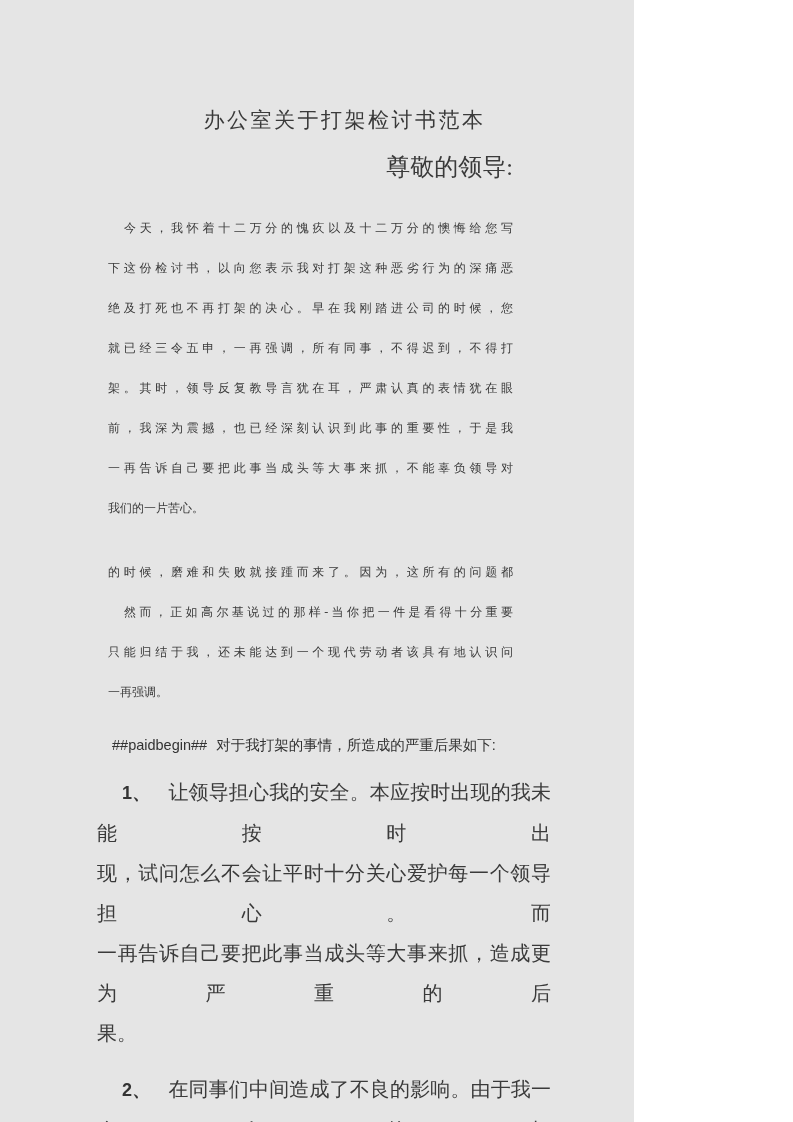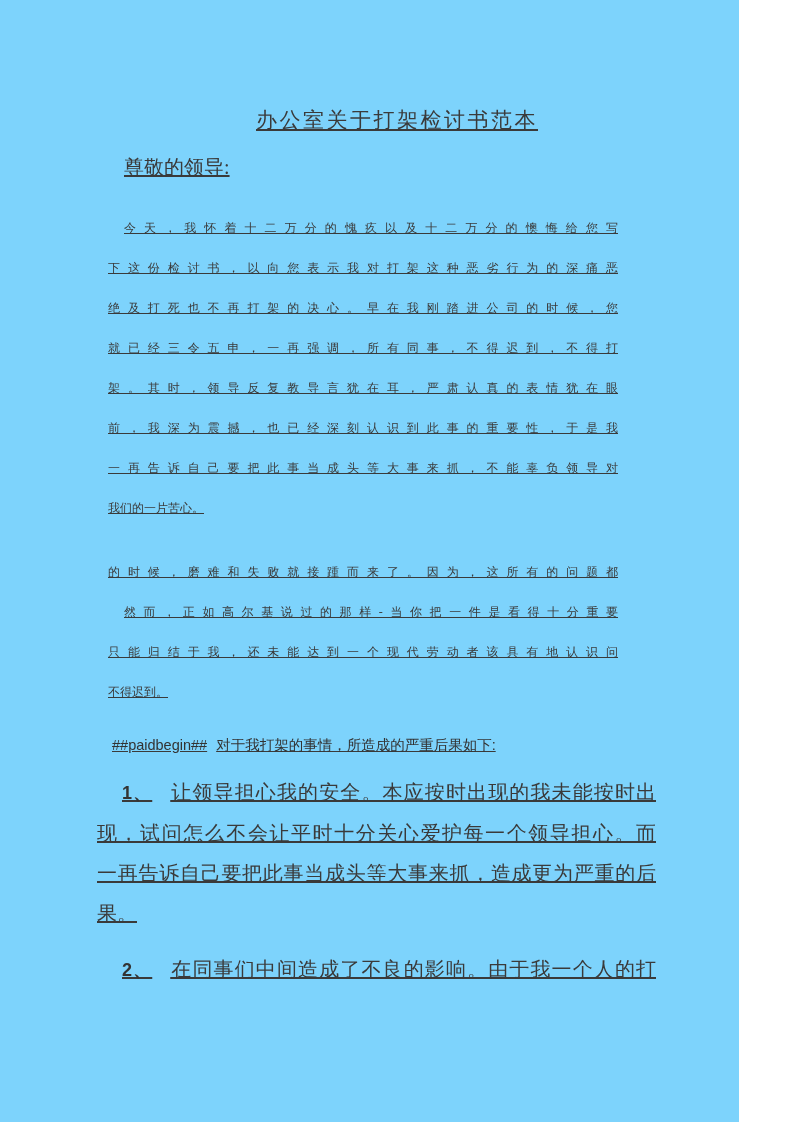--- a/index.html
+++ b/index.html
@@ -8,41 +8,41 @@
     background: #ffffff;
   }
   body {
     width: 793px;
     height: 1122px;
     overflow: hidden;
     font-family: "Liberation Serif", serif;
     color: #3a3a3a;
   }
   .page {
-    width: 739px;
+    width: 634px;
     height: 1122px;
     position: relative;
-    background: #7dd3fc;
-    text-decoration: underline;
+    background: #e5e5e5;
   }
   .title {
     margin: 0 121px 0 108px;
     padding-top: 100px;
     padding-left: 68px;
     font-size: 21px;
     font-weight: 400;
     line-height: 40px;
     letter-spacing: 2.5px;
     text-align: center;
   }
   .salutation {
     margin: 7px 121px 0 108px;
-    font-size: 20px;
+    font-size: 24px;
     line-height: 40px;
     text-indent: 16px;
+    text-align: right;
   }
   .para {
     margin: 21px 121px 0 108px;
     font-size: 12px;
     line-height: 40px;
   }
   .para.p2 { margin-top: 24px; }
   .line {
     text-align: justify;
     text-align-last: justify;
@@ -92,21 +92,21 @@
       <div class="line">架。其时，领导反复教导言犹在耳，严肃认真的表情犹在眼</div>
       <div class="line">前，我深为震撼，也已经深刻认识到此事的重要性，于是我</div>
       <div class="line">一再告诉自己要把此事当成头等大事来抓，不能辜负领导对</div>
       <div class="line no-stretch">我们的一片苦心。</div>
     </div>
 
   <div class="para p2">
       <div class="line">的时候，磨难和失败就接踵而来了。因为，这所有的问题都</div>
       <div class="line first">然而，正如高尔基说过的那样-当你把一件是看得十分重要</div>
       <div class="line">只能归结于我，还未能达到一个现代劳动者该具有地认识问</div>
-      <div class="line no-stretch">不得迟到。</div>
+      <div class="line no-stretch">一再强调。</div>
     </div>
 
   <div class="paid-line">
     <span class="paid-marker">##paidbegin##</span><span class="paid-text">对于我打架的事情，所造成的严重后果如下:</span>
   </div>
 
   <div class="list-item">
       <div class="line first"><span class="num">1、</span><span class="numgap"></span>让领导担心我的安全。本应按时出现的我未能按时出</div>
       <div class="line">现，试问怎么不会让平时十分关心爱护每一个领导担心。而</div>
       <div class="line">一再告诉自己要把此事当成头等大事来抓，造成更为严重的后</div>

